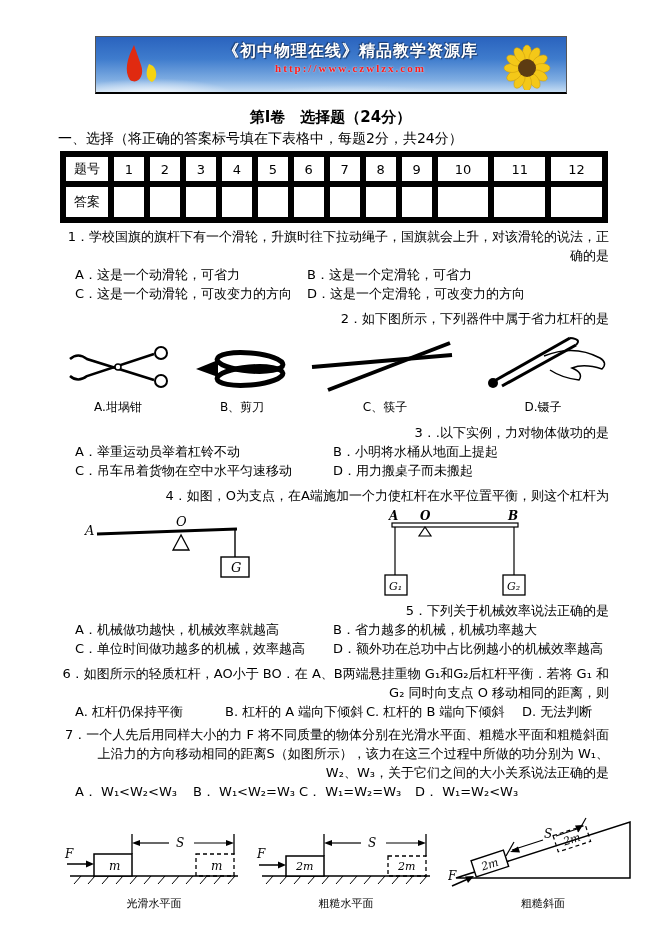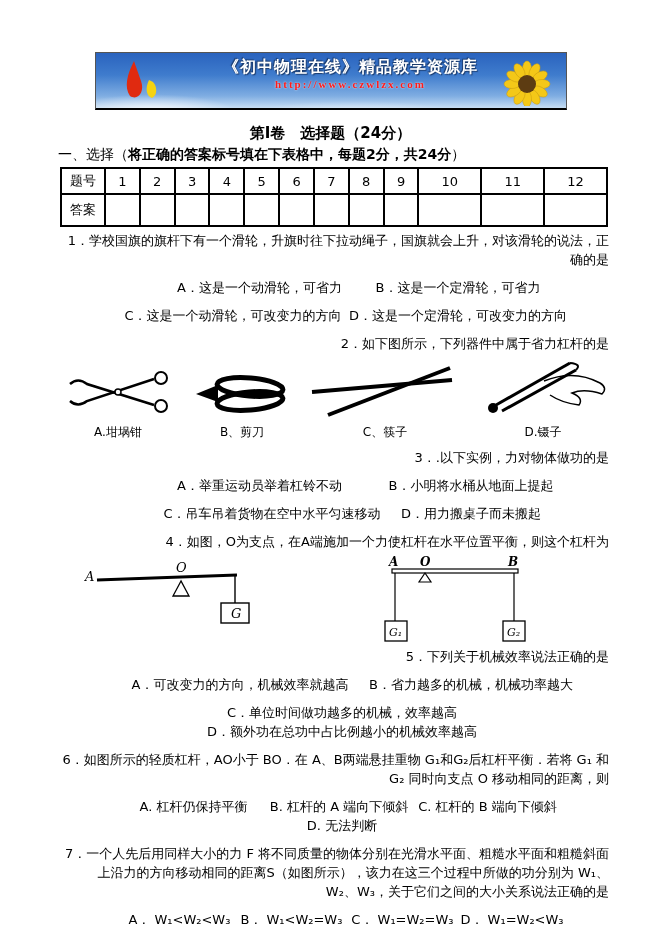--- a/index.html
+++ b/index.html
@@ -1,47 +1,47 @@
 <!DOCTYPE html>
 <html><head>
 <meta charset="utf-8">
 <style>
   html,body{margin:0;padding:0;background:#fff;}
   .page{position:relative;width:661px;height:936px;background:#ffffff;overflow:hidden;
         font-family:"DejaVu Sans",sans-serif;color:#000;}
   
-  .banner{width:470px;height:55px;margin:52px auto 0;position:relative;
+  .banner{width:470px;height:55px;margin:36px auto 0;position:relative;
           border:1px solid #555;border-bottom:2px solid #000;
           background:
             radial-gradient(ellipse 120px 26px at 12% 108%, rgba(255,255,255,.85), rgba(255,255,255,0) 70%),
             radial-gradient(ellipse 160px 22px at 55% 115%, rgba(255,255,255,.55), rgba(255,255,255,0) 70%),
             linear-gradient(180deg,#2a63be 0%,#3f7ccd 40%,#7fade2 78%,#c6ddf3 100%);}
   .banner-logo{position:absolute;left:22px;top:6px;}
   .banner-text{position:absolute;left:90px;top:4px;width:330px;text-align:center;}
   .banner-title{font-size:16px;font-weight:bold;color:#fff;letter-spacing:1px;
                 text-shadow:1px 1px 1px #1a3a6b,-1px -1px 1px #1a3a6b;}
   .banner-url{font-size:11px;font-weight:bold;color:#ff1a1a;letter-spacing:2px;
               font-family:Liberation Serif, serif;text-shadow:0 0 2px rgba(255,255,255,.9);}
   .sunflower{position:absolute;right:14px;bottom:-2px;}
   
   .doc-title{margin:11px 0 0;text-align:center;font-size:15px;font-weight:bold;color:#e8831c;letter-spacing:1px;}
   .section-heading{margin:14px 0 0;text-align:center;font-size:15px;font-weight:bold;color:#000;}
   .content{margin:0 52px 0 58px;}
   .instruction{margin:3px 0 0;font-size:14px;}
-  .instruction .bold{font-weight:bold;text-align:right;}
+  .instruction .bold{font-weight:normal;text-align:right;}
   
   table.answers{border-collapse:collapse;width:548px;margin:3px 0 0 2px;}
-  table.answers td{border:2px solid #000000;text-align:center;font-size:13px;padding:0;}
+  table.answers td{border:6px solid #000000;text-align:center;font-size:13px;padding:0;}
   table.answers tr.r1 td{height:24px;}
   table.answers tr.r2 td{height:30px;}
   td.hdr{width:42px;}
   
   .question{font-size:13px;line-height:19px;}
   .stem{margin:0;padding-left:17px;text-indent:-17px;text-align:right;}
-  .opts{margin:9px;padding-left:17px;text-align:center;}
+  .opts{margin:0;padding-left:17px;}
   .opt{display:inline-block;vertical-align:top;}
   .w232{width:232px;} .w258{width:258px;}
   .q4a{width:122px;} .q4b{width:112px;} .q4c{width:148px;}
   .q6a{width:150px;} .q6b{width:141px;} .q6c{width:156px;}
   .q7o{width:118px;} .q7o2{width:106px;} .q7o3{width:116px;} .mt4{margin-top:4px;} .mt6{margin-top:6px;}
   
   .toolrow{display:flex;align-items:flex-end;margin:4px 0 2px 4px;gap:18px;}
   .toolfig{text-align:center;}
   .toolcap{font-size:12px;margin-top:1px;}
   svg .ln{stroke:#000;fill:none;}
@@ -235,21 +235,21 @@
             <line class="ln" stroke-width="1.2" x1="130" y1="18" x2="130" y2="66"></line>
             <rect x="119" y="66" width="22" height="20" fill="#fff" stroke="#000" stroke-width="1.3"></rect>
             <text x="123" y="81" font-size="11" font-style="italic">G₂</text>
           </svg>
         </div>
       </div>
     </div>
 
     <div class="question mt4">
       <p class="stem"><span>5．</span><span>下列关于机械效率说法正确的是</span></p>
-      <p class="opts"><span class="opt w258">A．可改变力的方向，机械效率就越高</span><span class="opt">B．省力越多的机械，机械功率越大</span></p>
+      <p class="opts"><span class="opt w258">A．机械做功越快，机械效率就越高</span><span class="opt">B．省力越多的机械，机械功率越大</span></p>
       <p class="opts"><span class="opt w258">C．单位时间做功越多的机械，效率越高</span><span class="opt">D．额外功在总功中占比例越小的机械效率越高</span></p>
     </div>
 
     <div class="question mt6">
       <p class="stem"><span>6．</span><span>如图所示的轻质杠杆，AO小于 BO．在 A、B两端悬挂重物 G₁和G₂后杠杆平衡．若将 G₁ 和 G₂ 同时向支点 O 移动相同的距离，则</span></p>
       <p class="opts"><span class="opt q6a">A. 杠杆仍保持平衡</span><span class="opt q6b">B. 杠杆的 A 端向下倾斜</span><span class="opt q6c">C. 杠杆的 B 端向下倾斜</span><span class="opt">D. 无法判断</span></p>
     </div>
 
     <div class="question mt4">
       <p class="stem"><span>7．</span><span>一个人先后用同样大小的力 F 将不同质量的物体分别在光滑水平面、粗糙水平面和粗糙斜面上沿力的方向移动相同的距离S（如图所示），该力在这三个过程中所做的功分别为 W₁、W₂、W₃，关于它们之间的大小关系说法正确的是</span></p>

